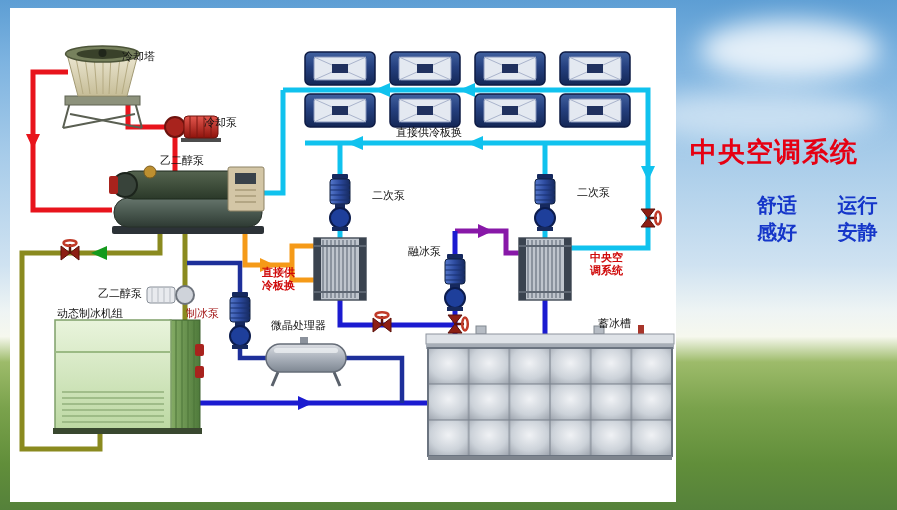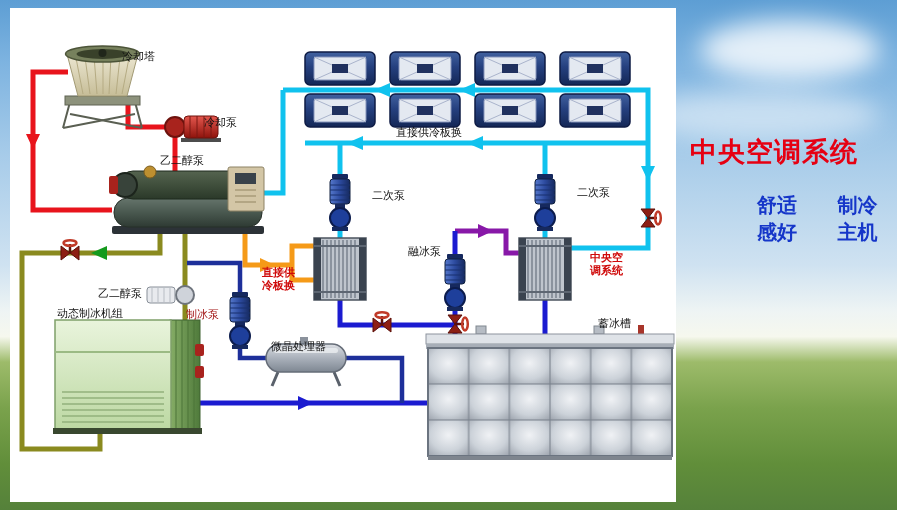--- a/index.html
+++ b/index.html
@@ -11,21 +11,21 @@
       #eef4f4 61%, #f6f8ee 66%, #9dbb6a 71%, #7aa24c 80%,
       #618e3a 91%, #55813a 100%);
   }
   .cloud{position:absolute;border-radius:50%;filter:blur(12px);background:rgba(255,255,255,.8);}
   .cloud.c1{left:700px;top:20px;width:180px;height:60px;}
   .cloud.c2{left:640px;top:90px;width:240px;height:50px;opacity:.6;}
   .panel{position:absolute;left:10px;top:8px;width:666px;height:494px;background:#ffffff;}
   .panel svg{position:absolute;left:0;top:0;}
   .lbl{position:absolute;font-size:11px;color:#111;white-space:nowrap;line-height:1.2;}
   .lbl-red{color:#cf0a0a;font-weight:bold;width:36px;white-space:normal;}
-  .lbl-darkred{color:#a01010;}
+  .lbl-darkred{color:#a01010;font-family:Liberation Mono, monospace;}
   .side-title{position:absolute;left:690px;top:134px;font-size:27px;font-weight:bold;color:#e60012;letter-spacing:1px;}
   .features{position:absolute;left:737px;top:192px;display:flex;flex-direction:row;gap:21px;margin-left:20px;}
   .feature{font-size:20px;font-weight:bold;color:#1536c9;}
 </style>
 </head>
 <body>
 
 <div class="stage">
   <div class="cloud c1"></div>
   <div class="cloud c2"></div>
@@ -253,22 +253,22 @@
     <div class="lbl" style="left:150px;top:146px">乙二醇泵</div>
     <div class="lbl" style="left:386px;top:118px">直接供冷板换</div>
     <div class="lbl" style="left:362px;top:181px">二次泵</div>
     <div class="lbl" style="left:567px;top:178px">二次泵</div>
     <div class="lbl" style="left:398px;top:237px">融冰泵</div>
     <div class="lbl lbl-red" style="left:252px;top:258px">直接供冷板换</div>
     <div class="lbl lbl-red" style="left:580px;top:243px">中央空调系统</div>
     <div class="lbl" style="left:88px;top:279px">乙二醇泵</div>
     <div class="lbl lbl-darkred" style="left:176px;top:300px">制冰泵</div>
     <div class="lbl" style="left:47px;top:299px">动态制冰机组</div>
-    <div class="lbl" style="left:261px;top:332px">微晶处理器</div>
+    <div class="lbl" style="left:261px;top:311px">微晶处理器</div>
     <div class="lbl" style="left:588px;top:309px">蓄冰槽</div>
   </div>
 
   <div class="side-title">中央空调系统</div>
   <div class="features">
     <div class="feature">舒适感好</div>
-    <div class="feature">制冷主机</div>
+    <div class="feature">运行安静</div>
   </div>
 </div>
 
 </body></html>

